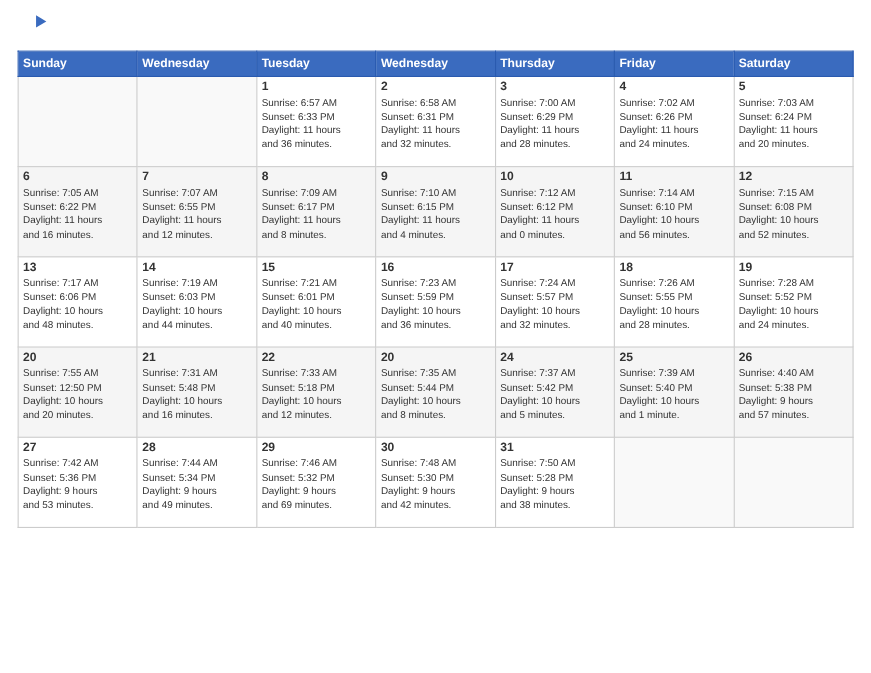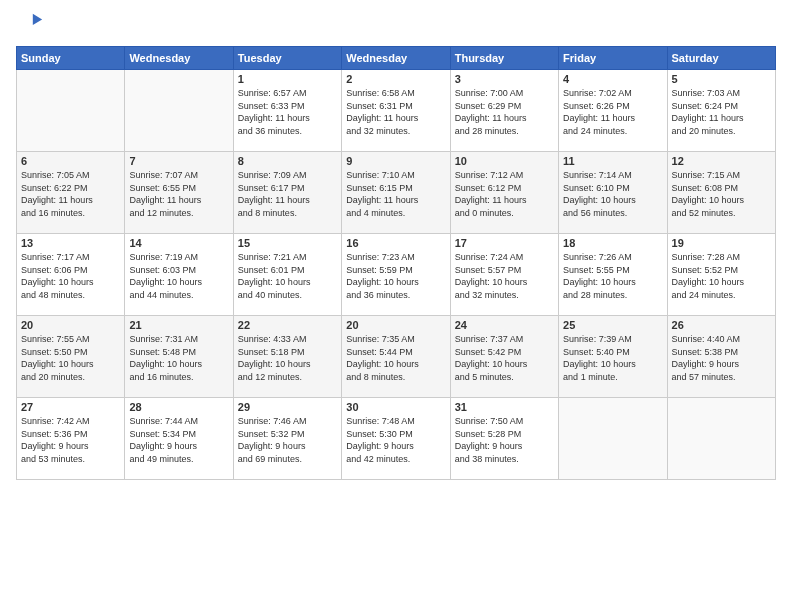--- a/index.html
+++ b/index.html
@@ -259,34 +259,34 @@
             <div class="cell-text">Sunrise: 7:28 AM</div>
             <div class="cell-text">Sunset: 5:52 PM</div>
             <div class="cell-text">Daylight: 10 hours</div>
             <div class="cell-text">and 24 minutes.</div>
           </td>
         </tr>
         <tr>
           <td>
             <span class="day-num">20</span>
             <div class="cell-text">Sunrise: 7:55 AM</div>
-            <div class="cell-text">Sunset: 5:50 PM</div>
+            <div class="cell-text">Sunset: 12:50 PM</div>
             <div class="cell-text">Daylight: 10 hours</div>
             <div class="cell-text">and 20 minutes.</div>
           </td>
           <td>
             <span class="day-num">21</span>
             <div class="cell-text">Sunrise: 7:31 AM</div>
             <div class="cell-text">Sunset: 5:48 PM</div>
             <div class="cell-text">Daylight: 10 hours</div>
             <div class="cell-text">and 16 minutes.</div>
           </td>
           <td>
             <span class="day-num">22</span>
-            <div class="cell-text">Sunrise: 4:33 AM</div>
+            <div class="cell-text">Sunrise: 7:33 AM</div>
             <div class="cell-text">Sunset: 5:18 PM</div>
             <div class="cell-text">Daylight: 10 hours</div>
             <div class="cell-text">and 12 minutes.</div>
           </td>
           <td>
             <span class="day-num">20</span>
             <div class="cell-text">Sunrise: 7:35 AM</div>
             <div class="cell-text">Sunset: 5:44 PM</div>
             <div class="cell-text">Daylight: 10 hours</div>
             <div class="cell-text">and 8 minutes.</div>

